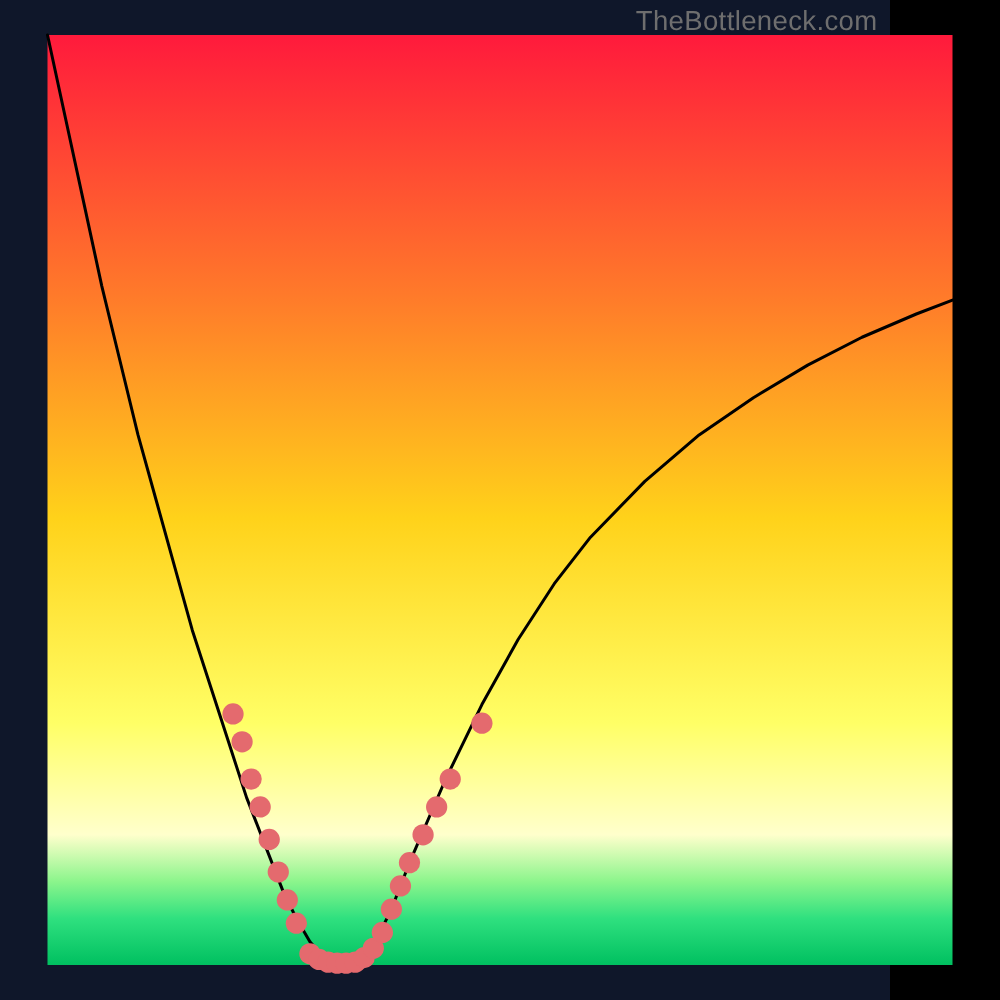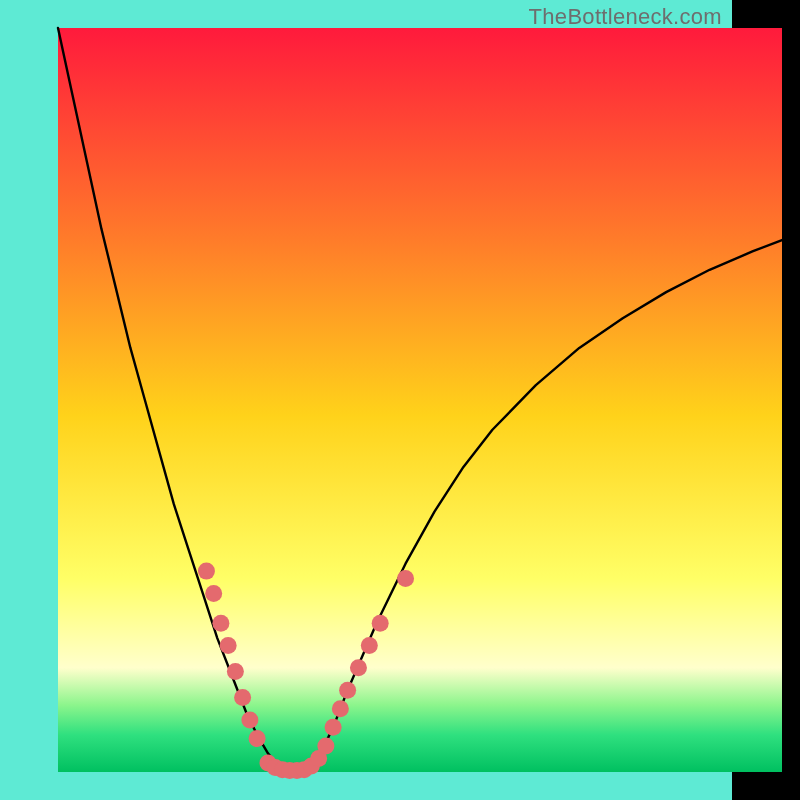--- a/index.html
+++ b/index.html
@@ -8,22 +8,21 @@
     width: 800px;
     height: 800px;
     overflow: hidden;
     background: #000;
     font-family: Arial, Helvetica, sans-serif;
   }
   .frame {
     position: absolute;
     left: 0; top: 0;
     width: 712px; height: 800px;
-    background: #5eead4;
-    padding-left: 20px;
+    background: #0f172a;
   }
   .watermark {
     position: absolute;
     top: 4px;
     right: 10px;
     color: #6e6e6e;
     font-size: 22px;
     font-weight: 500;
     letter-spacing: 0.3px;
   }

